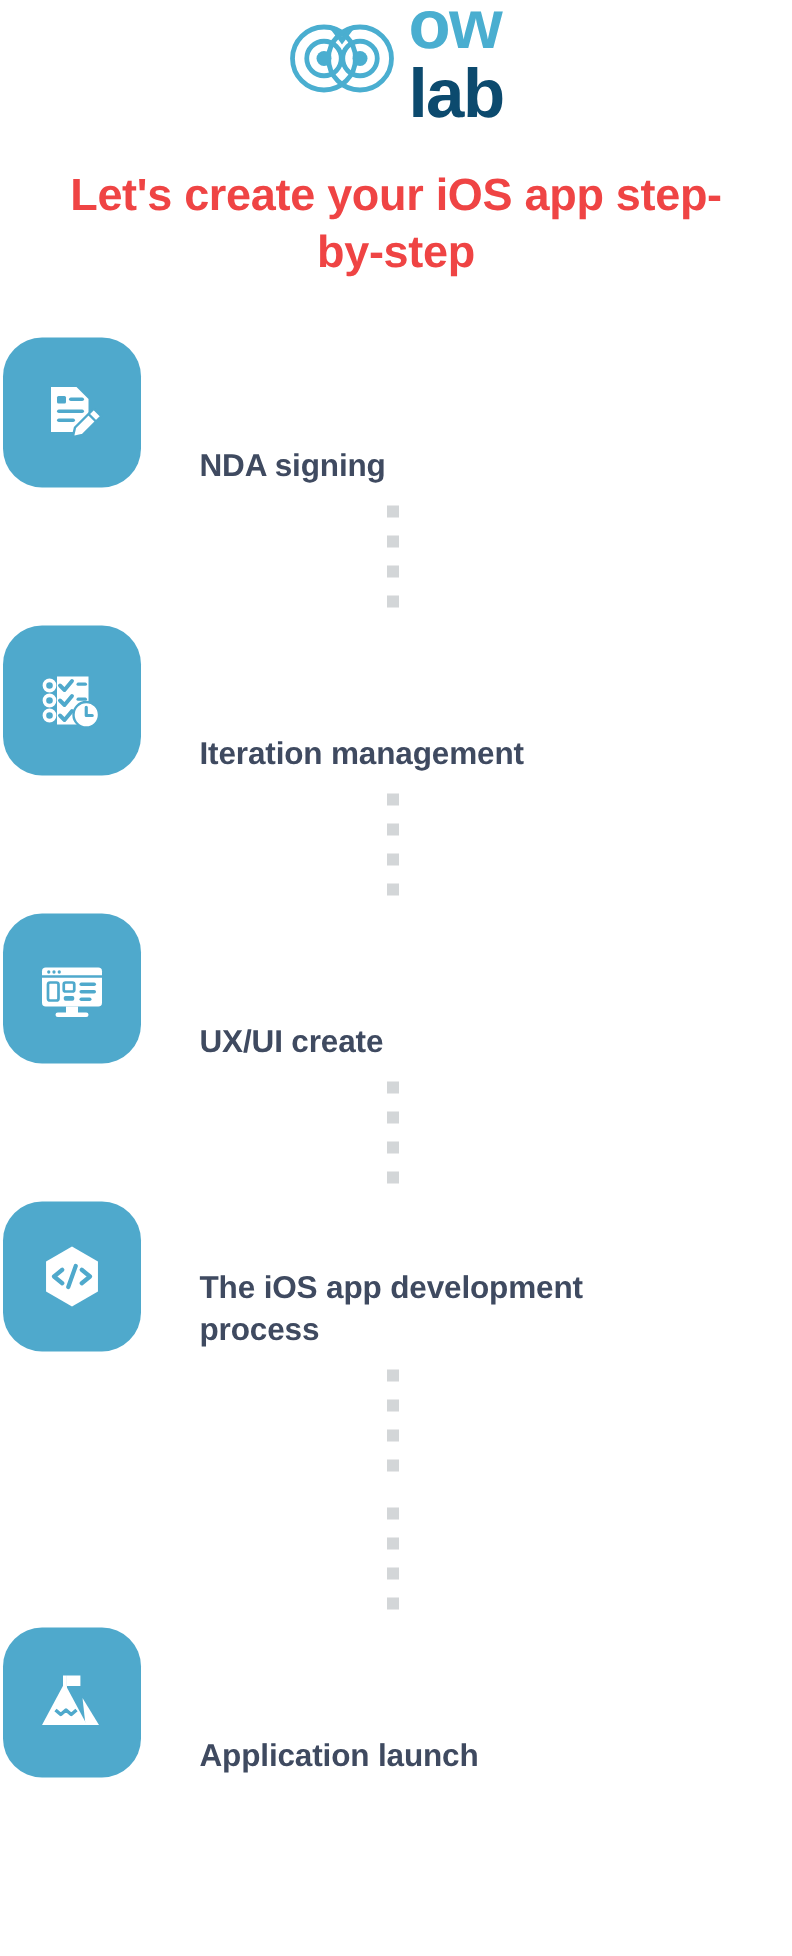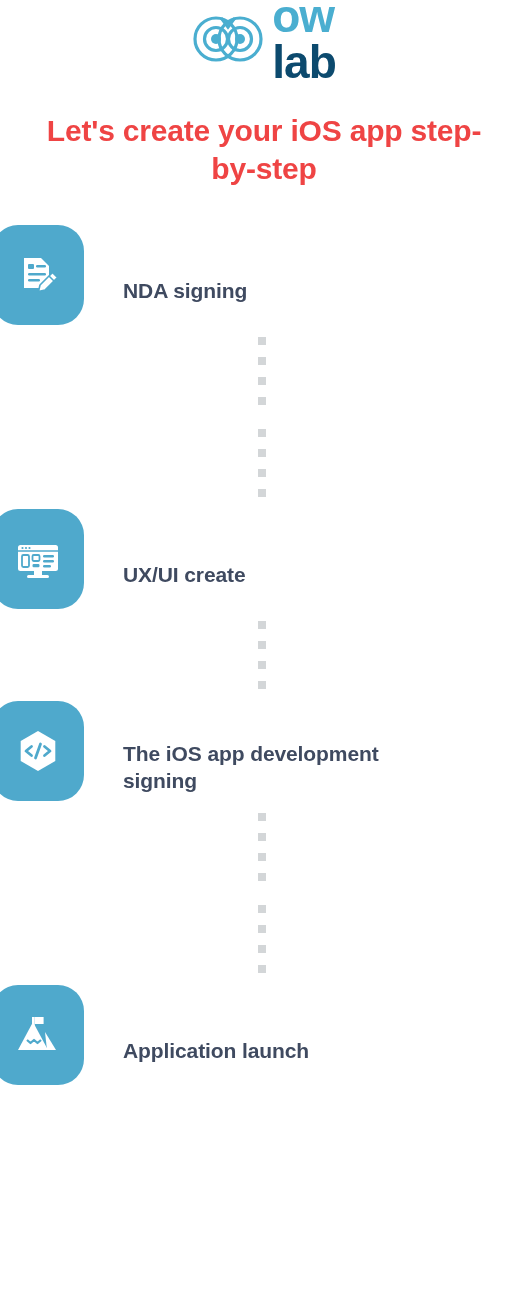--- a/index.html
+++ b/index.html
@@ -51,23 +51,24 @@
     letter-spacing: -0.2px;
   }
 
   
   .steps {
     margin-top: 36px;
     position: relative;
   }
   .step {
     display: flex;
-    align-items: center;
+    align-items: flex-end;
     min-height: 100px;
     position: relative;
+    margin-left: 10px;
   }
   .tile {
     flex: 0 0 auto;
     width: 92px;
     height: 100px;
     margin-left: -8px;
     border-radius: 26px;
     background: #4fa9cc;
     display: flex;
     align-items: center;
@@ -144,20 +145,40 @@
     </div>
     <div class="step-label">NDA signing</div>
   </div>
   <div class="connector">
     <span class="dot"></span>
     <span class="dot"></span>
     <span class="dot"></span>
     <span class="dot"></span>
   </div>
 
+  <div class="step">
+    <div class="tile">
+      <span>
+        <svg width="50" height="50" viewBox="0 0 50 50" xmlns="http://www.w3.org/2000/svg">
+          <path d="M15 9h21v32H15z" fill="#ffffff"></path>
+          <circle cx="10" cy="15" r="3.4" fill="none" stroke="#ffffff" stroke-width="2.4"></circle>
+          <circle cx="10" cy="25" r="3.4" fill="none" stroke="#ffffff" stroke-width="2.4"></circle>
+          <circle cx="10" cy="35" r="3.4" fill="none" stroke="#ffffff" stroke-width="2.4"></circle>
+          <path d="M17 15l3 3 5-6" fill="none" stroke="#4fa9cc" stroke-width="2.6" stroke-linecap="round" stroke-linejoin="round"></path>
+          <path d="M17 25l3 3 5-6" fill="none" stroke="#4fa9cc" stroke-width="2.6" stroke-linecap="round" stroke-linejoin="round"></path>
+          <path d="M17 35l3 3 5-6" fill="none" stroke="#4fa9cc" stroke-width="2.6" stroke-linecap="round" stroke-linejoin="round"></path>
+          <rect x="28" y="13" width="7" height="2.2" rx="1.1" fill="#4fa9cc"></rect>
+          <rect x="28" y="23" width="7" height="2.2" rx="1.1" fill="#4fa9cc"></rect>
+          <circle cx="34.5" cy="34.5" r="8.5" fill="#ffffff" stroke="#4fa9cc" stroke-width="1.6"></circle>
+          <path d="M34.5 29.5v5.5h4" fill="none" stroke="#4fa9cc" stroke-width="2.1" stroke-linecap="round" stroke-linejoin="round"></path>
+        </svg>
+      </span>
+    </div>
+    <div class="step-label">Iteration management</div>
+  </div>
   <div class="connector">
     <span class="dot"></span>
     <span class="dot"></span>
     <span class="dot"></span>
     <span class="dot"></span>
   </div>
 
   <div class="step">
     <div class="tile">
       <span>
@@ -191,21 +212,21 @@
     <div class="tile">
       <span>
         <svg width="50" height="50" viewBox="0 0 50 50" xmlns="http://www.w3.org/2000/svg">
           <path d="M25 5l17.3 10v20L25 45 7.7 35V15z" fill="#ffffff"></path>
           <path d="M18.5 20.5L13 25l5.5 4.5" fill="none" stroke="#4fa9cc" stroke-width="2.8" stroke-linecap="round" stroke-linejoin="round"></path>
           <path d="M31.5 20.5L37 25l-5.5 4.5" fill="none" stroke="#4fa9cc" stroke-width="2.8" stroke-linecap="round" stroke-linejoin="round"></path>
           <path d="M27.5 18l-5 14" stroke="#4fa9cc" stroke-width="2.8" stroke-linecap="round"></path>
         </svg>
       </span>
     </div>
-    <div class="step-label">The iOS app development signing</div>
+    <div class="step-label">The iOS app development process</div>
   </div>
   <div class="connector">
     <span class="dot"></span>
     <span class="dot"></span>
     <span class="dot"></span>
     <span class="dot"></span>
   </div>
 
   <div class="connector">
     <span class="dot"></span>

